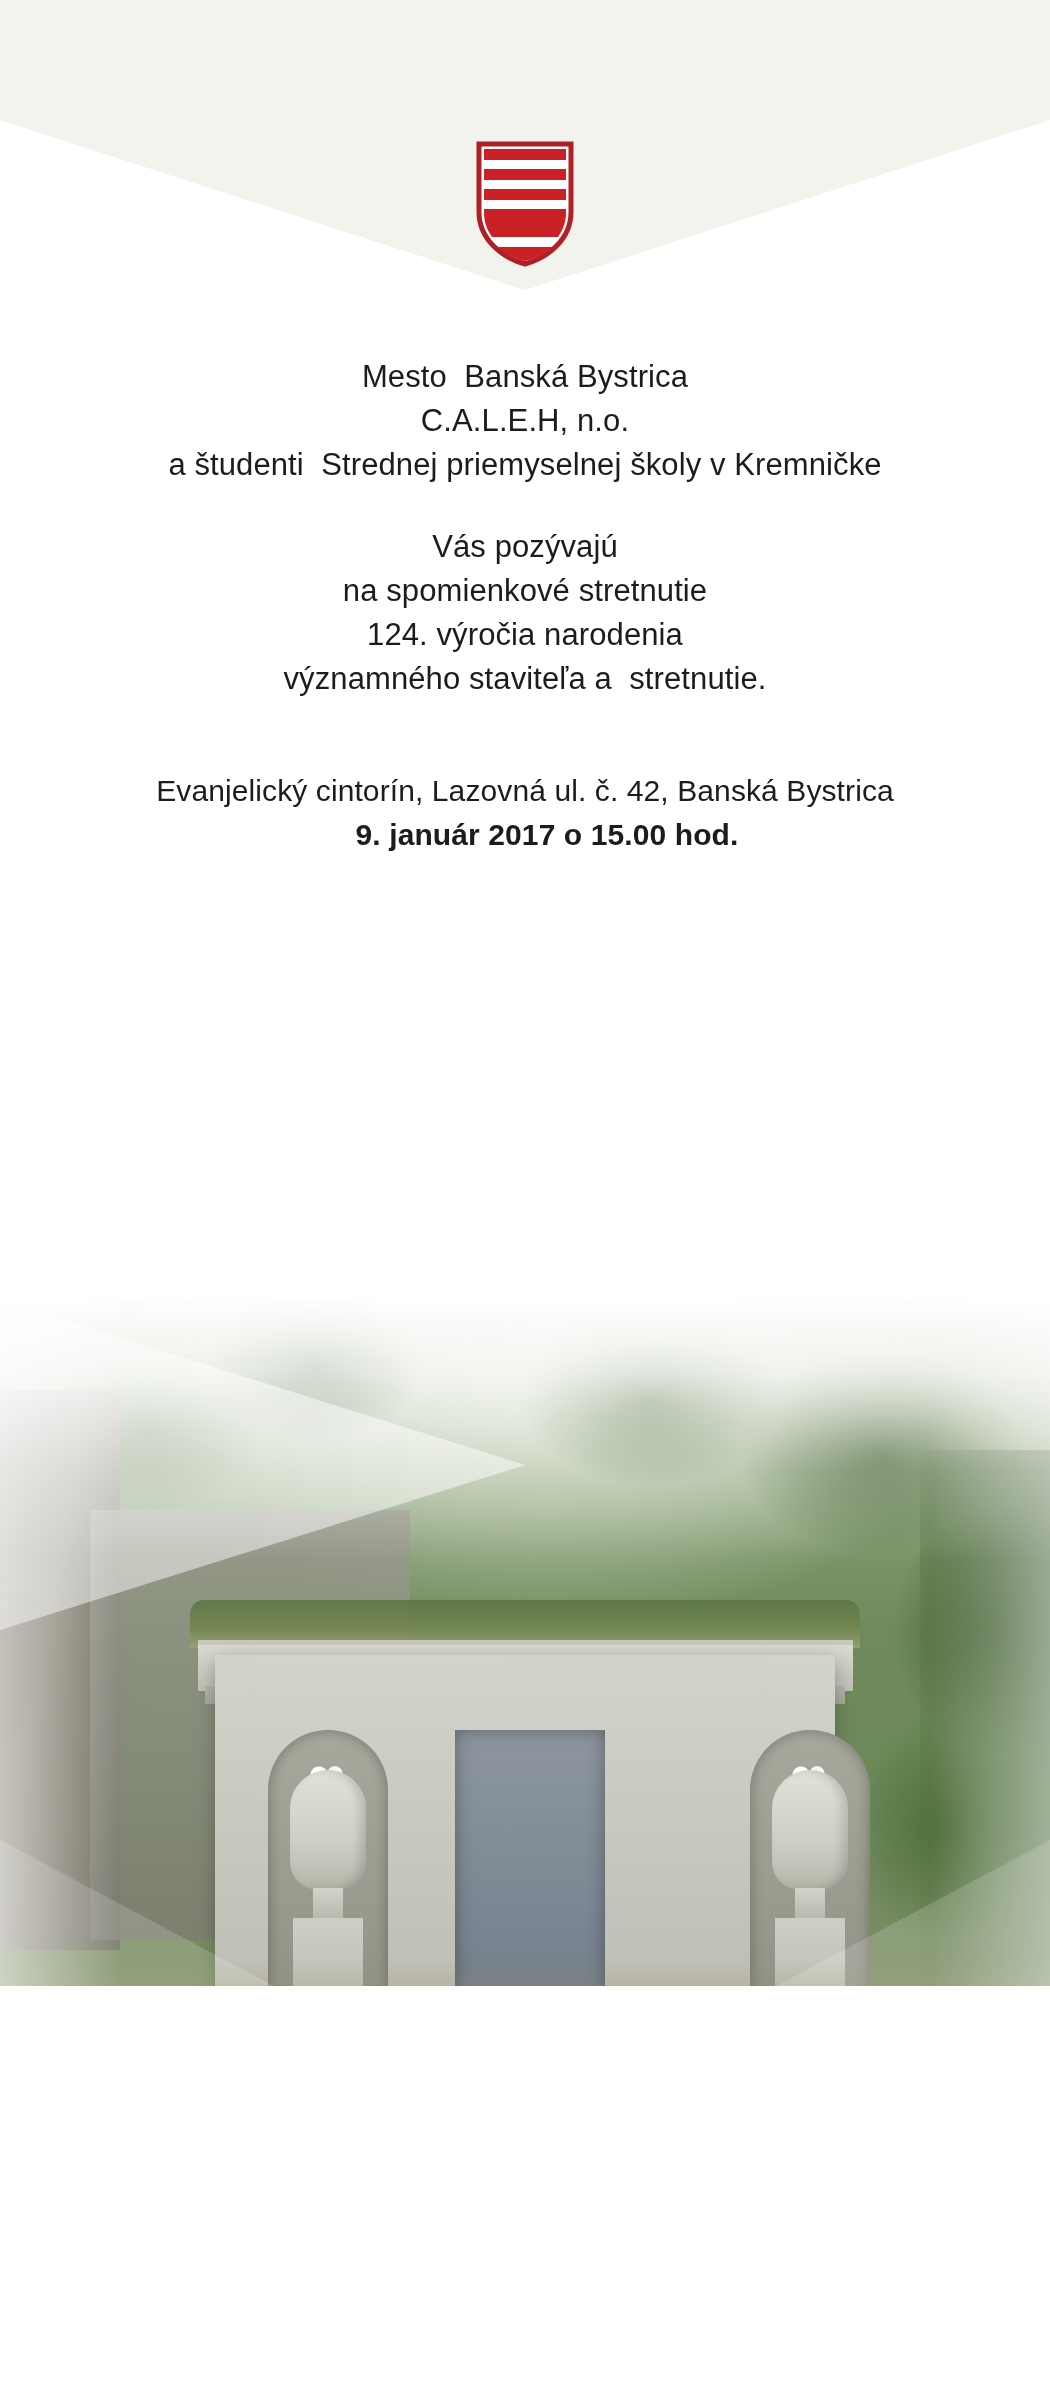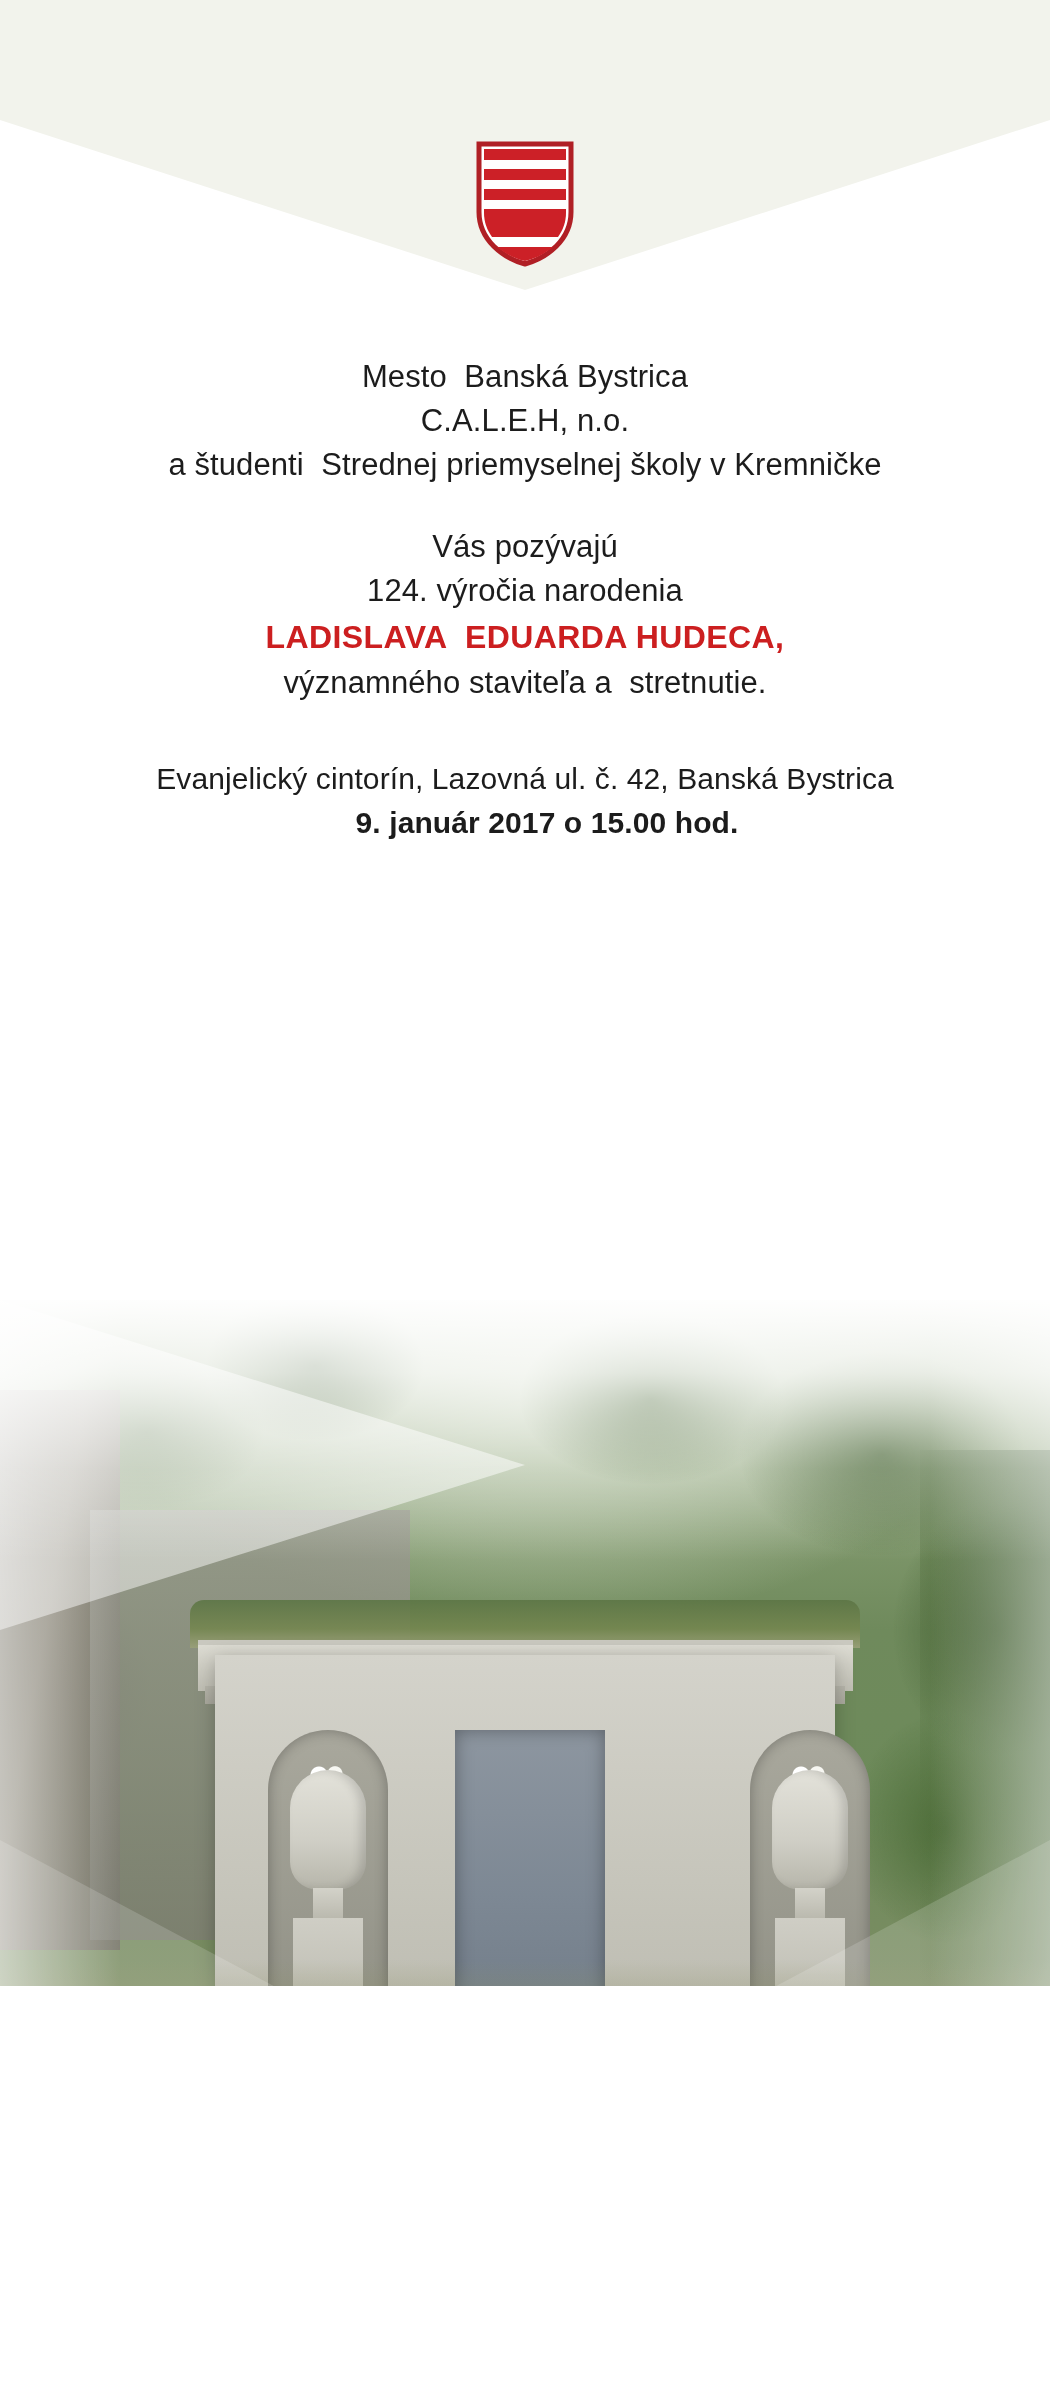--- a/index.html
+++ b/index.html
@@ -70,21 +70,21 @@
   .group-hosts { margin-bottom: 38px; }
   .group-invite { margin-bottom: 16px; }
   .highlight-name {
     color: #cc1f20;
     font-weight: bold;
     font-size: 32px;
     line-height: 48px;
     letter-spacing: 0.4px;
   }
   .group-place {
-    margin-top: 52px;
+    margin-top: 68px;
   }
   .place-line { font-size: 30px; line-height: 44px; }
   .date-line { font-size: 30px; line-height: 44px; font-weight: bold; padding-left: 44px; }
 
   
   .photo {
     position: absolute;
     left: 0;
     top: 1300px;
     width: 1050px;
@@ -370,22 +370,22 @@
   <div class="text-block">
 
     <div class="group-hosts">
       <div class="line">Mesto  Banská Bystrica</div>
       <div class="line">C.A.L.E.H, n.o.</div>
       <div class="line">a študenti  Strednej priemyselnej školy v Kremničke</div>
     </div>
 
     <div class="group-invite">
       <div class="line">Vás pozývajú</div>
+      <div class="line">na spomienkové stretnutie</div>
       <div class="line">124. výročia narodenia</div>
-      <div class="line highlight-name">LADISLAVA  EDUARDA HUDECA,</div>
       <div class="line">významného staviteľa a  stretnutie.</div>
     </div>
 
     <div class="group-place">
       <div class="line place-line">Evanjelický cintorín, Lazovná ul. č. 42, Banská Bystrica</div>
       <div class="line date-line">9. január 2017 o 15.00 hod.</div>
     </div>
 
   </div>
 

